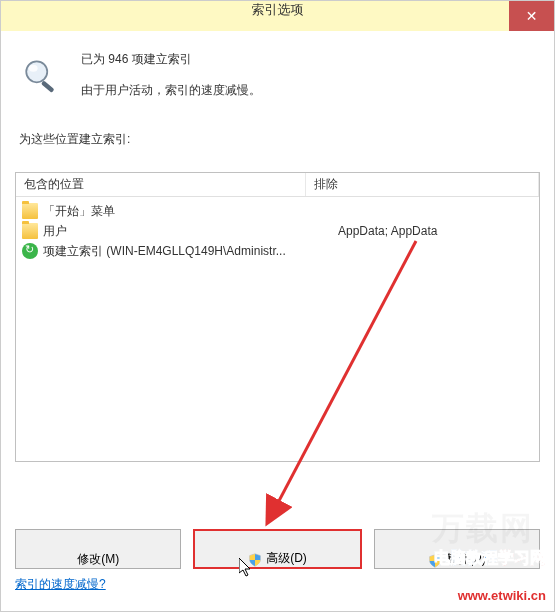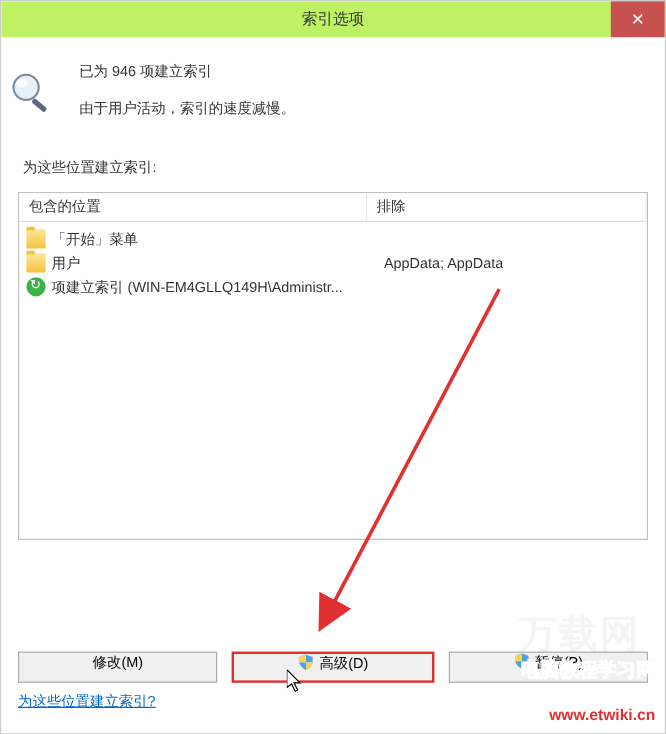--- a/index.html
+++ b/index.html
@@ -1,49 +1,49 @@
 <!DOCTYPE html>
 <html><head>
 <meta charset="utf-8">
 <style>
 * { box-sizing: border-box; margin: 0; padding: 0; font-family: "Microsoft YaHei", "SimSun", sans-serif; }
 body { width: 555px; height: 612px; background: #fff; font-size: 12px; color: #333; position: relative; overflow: hidden; border: 1px solid #ccc; }
 
-.titlebar { height: 30px; display: flex; align-items: center; position: relative; background: #bef264; }
+.titlebar { height: 30px; display: flex; align-items: flex-start; position: relative; background: #fef9c3; }
 .titlebar .title { flex: 1; text-align: center; font-size: 13px; color: #333; }
 .close-btn { position: absolute; right: 0; top: 0; width: 45px; height: 30px; background: #c75050; color: #fff; display: flex; align-items: center; justify-content: center; font-size: 14px; cursor: pointer; }
 
-.info-area { padding: 18px 20px 10px 5px; display: flex; align-items: flex-end; gap: 18px; }
+.info-area { padding: 18px 20px 10px 20px; display: flex; align-items: center; gap: 18px; }
 .mag-icon { width: 42px; height: 42px; flex-shrink: 0; display: flex; align-items: center; justify-content: center; margin-top: 6px; }
 .info-text { padding-top: 2px; }
 .info-text .line1 { font-size: 12px; margin-bottom: 14px; }
 .info-text .line2 { font-size: 12px; }
 
 .section-label { padding: 22px 18px 8px 18px; font-size: 12px; }
 
-.list-area { margin: 4px 14px; border: 1px solid #c0c0c0; height: 290px; background: #fff; display: flex; flex-direction: column; }
+.list-area { margin: 16px 14px; border: 1px solid #c0c0c0; height: 290px; background: #fff; display: flex; flex-direction: column; }
 .list-header { display: flex; height: 24px; border-bottom: 1px solid #e0e0e0; background: #fff; }
 .list-header .col { padding: 4px 8px; font-size: 12px; border-right: 1px solid #e8e8e8; display: flex; align-items: center; }
 .col-loc { width: 290px; }
 .col-ex { flex: 1; border-right: none; }
 
-.list-body { display: flex; flex: 1; }
+.list-body { display: flex; flex: 1; gap: 18px; }
 .list-col { padding: 4px 0; }
 .list-col.col-loc { width: 290px; }
 .list-col.col-ex { flex: 1; padding: 4px 8px; }
 .list-row { display: flex; align-items: center; height: 20px; padding: 0 6px; gap: 5px; }
 .list-row .icon { width: 16px; height: 16px; flex-shrink: 0; }
 .folder-icon { background: linear-gradient(#ffe79a, #f5c13d); border-radius: 1px; position: relative; }
 .folder-icon::before { content:""; position:absolute; top:-2px; left:0; width:7px; height:3px; background:#f5c13d; border-radius:1px 1px 0 0; }
 .offline-icon { background: #3bb54a; border-radius: 50%; position: relative; }
 .offline-icon::after { content:""; position:absolute; top:3px; left:3px; width:8px; height:8px; border:2px solid #fff; border-top:none; border-left:none; transform: rotate(0deg); border-radius:0 0 6px 0; display:none; }
 .offline-icon::before { content:"↻"; color:#fff; font-size:11px; position:absolute; top:0; left:3px; }
 
 .button-row { position: absolute; bottom: 42px; left: 0; right: 0; padding: 0 14px; display: flex; gap: 12px; }
-.btn { flex: 1; height: 26px; background: #f0f0f0; border: 1px solid #adadad; font-size: 12px; display: flex; align-items: flex-start; justify-content: center; gap: 4px; cursor: pointer; }
+.btn { flex: 1; height: 40px; background: #f0f0f0; border: 1px solid #adadad; font-size: 12px; display: flex; align-items: flex-end; justify-content: center; gap: 4px; cursor: pointer; }
 .btn-highlight { border: 2px solid #e03030; }
 .shield { width: 14px; height: 14px; display: inline-block; }
 
 .link-row { position: absolute; bottom: 18px; left: 14px; }
 .link-row a { color: #0066cc; text-decoration: underline; font-size: 12px; cursor: pointer; }
 
 .arrow-svg { position: absolute; left: 130px; top: 230px; width: 300px; height: 300px; pointer-events: none; }
 
 .watermark1 { position: absolute; right: 8px; bottom: 42px; font-size: 16px; font-weight: bold; padding-left: 28px; -webkit-text-stroke: 1px #fff; }
 .watermark1 .a { color: #2b7fd6; }
@@ -150,21 +150,21 @@
     </span>
     <span>暂停(P)</span>
   </button>
 </div>
 
 <svg class="cursor" width="16" height="20" viewBox="0 0 16 20">
   <path d="M0 0 L0 15 L4 12 L7 18 L9 17 L6 11 L11 11 Z" fill="#fff" stroke="#000" stroke-width="1"></path>
 </svg>
 
 <div class="link-row">
-  <a>为这些位置建立索引?</a>
+  <a>索引的速度减慢?</a>
 </div>
 
 <div class="watermark-faint">万载网</div>
 <div class="watermark1">
   <span class="a">电脑教程</span><span class="b">学习网</span>
 </div>
 <div class="watermark2">
   <span>www.etwiki.cn</span>
 </div>
 

